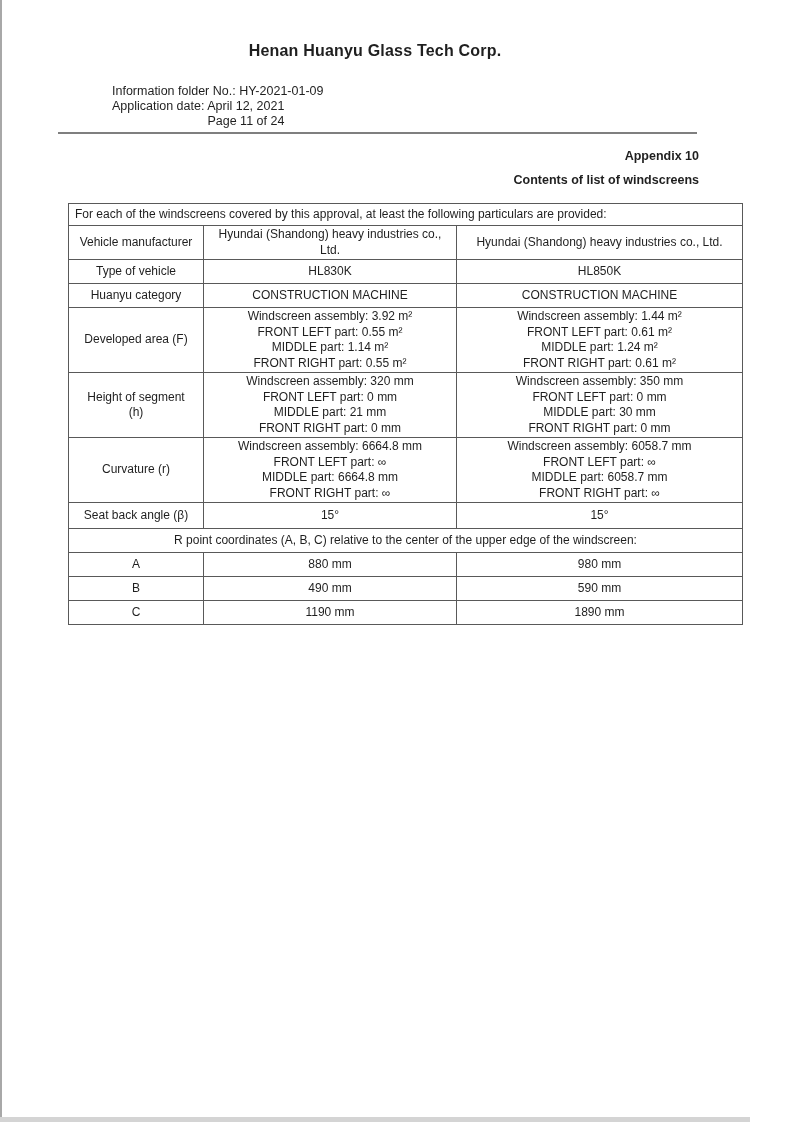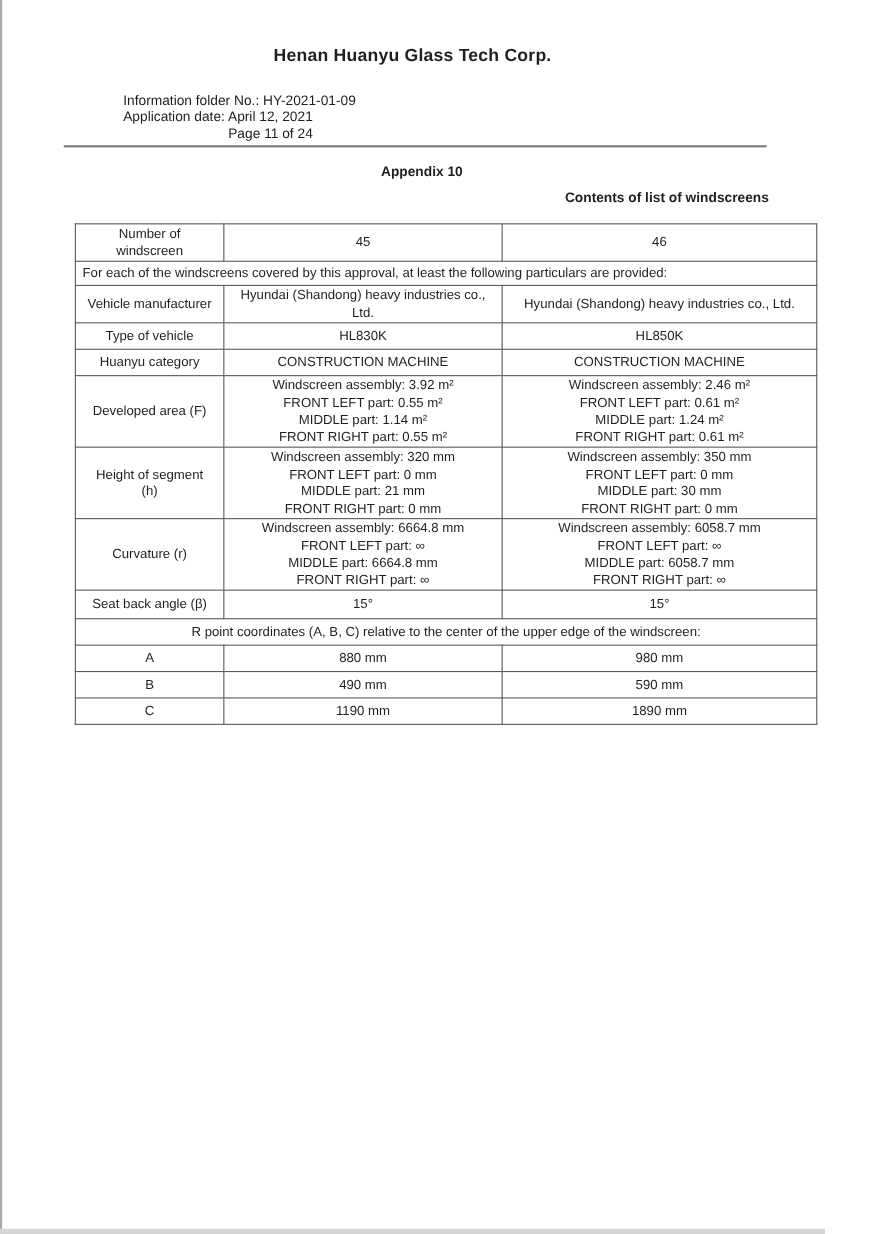--- a/index.html
+++ b/index.html
@@ -37,21 +37,21 @@
     flex-direction: column;
   }
   .info-right { text-align: right; }
   .rule {
     height: 2px;
     background: #7f7f7f;
     margin: 3px 53px 0 58px;
   }
   .appendix {
     margin: 15px 51px 0 68px;
-    text-align: center;
+    text-align: right;
     font-size: 12.5px;
     font-weight: bold;
   }
   .subtitle {
     margin: 10px 51px 0 68px;
     text-align: right;
     font-size: 12.5px;
     font-weight: bold;
   }
   table.ws {
@@ -109,25 +109,20 @@
   <div class="appendix">Appendix 10</div>
   <div class="subtitle">Contents of list of windscreens</div>
 
   <table class="ws">
     <colgroup>
       <col style="width:135px">
       <col style="width:253px">
       <col style="width:286px">
     </colgroup>
     <tbody>
-      <tr class="h33">
-        <td class="label">Number of windscreen</td>
-        <td>45</td>
-        <td>46</td>
-      </tr>
       <tr class="h22">
         <td class="note-left" colspan="3">For each of the windscreens covered by this approval, at least the following particulars are provided:</td>
       </tr>
       <tr class="h32">
         <td class="label">Vehicle manufacturer</td>
         <td>Hyundai (Shandong) heavy industries co., Ltd.</td>
         <td>Hyundai (Shandong) heavy industries co., Ltd.</td>
       </tr>
       <tr class="h24">
         <td class="label">Type of vehicle</td>
@@ -138,21 +133,21 @@
         <td class="label">Huanyu category</td>
         <td>CONSTRUCTION MACHINE</td>
         <td>CONSTRUCTION MACHINE</td>
       </tr>
       <tr>
         <td class="label">Developed area (F)</td>
         <td class="multi">Windscreen assembly: 3.92 m²
 FRONT LEFT part: 0.55 m²
 MIDDLE part: 1.14 m²
 FRONT RIGHT part: 0.55 m²</td>
-        <td class="multi">Windscreen assembly: 2.46 m²
+        <td class="multi">Windscreen assembly: 1.44 m²
 FRONT LEFT part: 0.61 m²
 MIDDLE part: 1.24 m²
 FRONT RIGHT part: 0.61 m²</td>
       </tr>
       <tr>
         <td class="label">Height of segment (h)</td>
         <td class="multi">Windscreen assembly: 320 mm
 FRONT LEFT part: 0 mm
 MIDDLE part: 21 mm
 FRONT RIGHT part: 0 mm</td>

